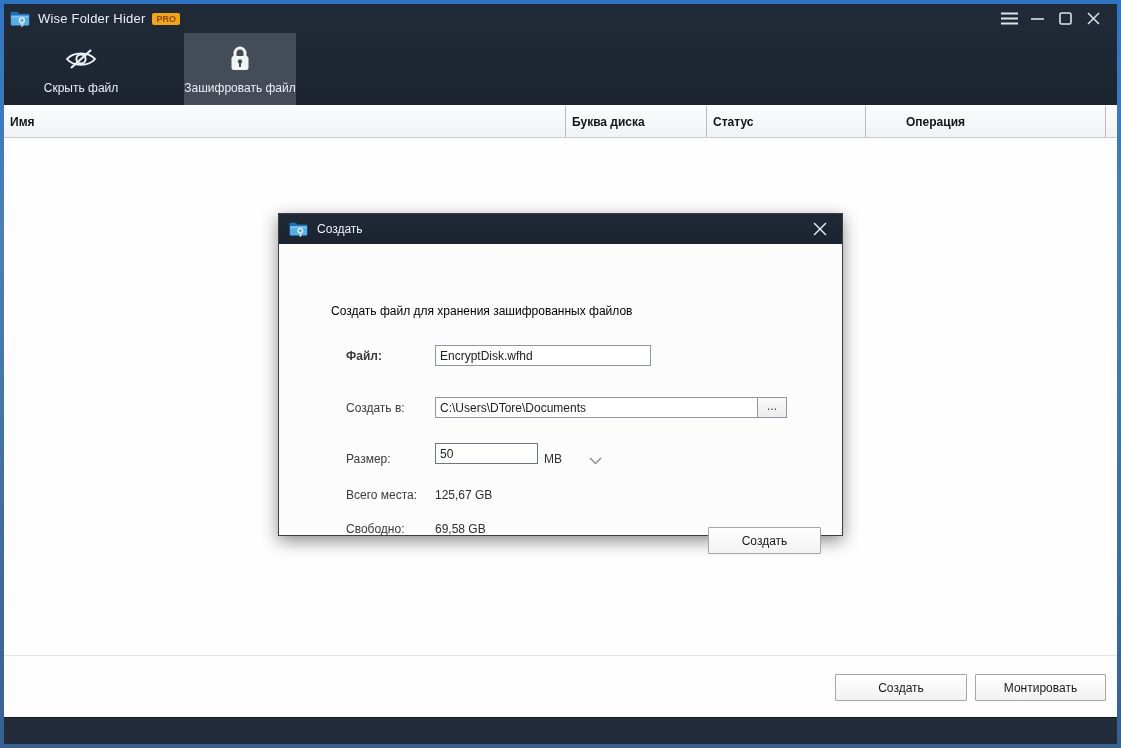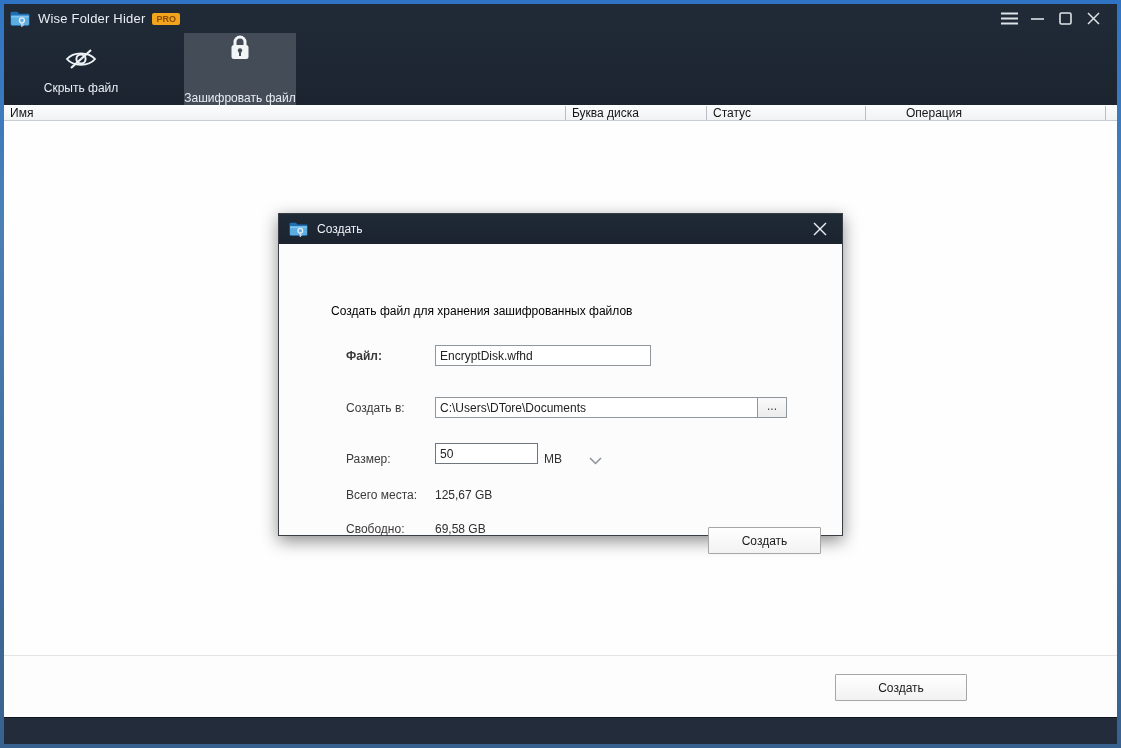--- a/index.html
+++ b/index.html
@@ -57,33 +57,34 @@
     gap:38px;
   }
   .tool-item {
     width:114px; height:72px;
     display:flex; flex-direction:column;
     align-items:center; justify-content:center;
     gap:7px;
     color:#e9eef4;
     cursor:default;
   }
-  .tool-item + .tool-item { margin-left:8px; width:112px;justify-content:space-between; }
+  .tool-item + .tool-item { margin-left:8px; width:112px; }
   .tool-item.active { background:#434c57; }
   .tool-icon { height:30px; display:flex; align-items:center; justify-content:center; }
   .tool-label { font-size:12px; white-space:nowrap; }
 
   
   .table-header {
-    height:16px;
+    height:33px;
     display:flex;
     background:linear-gradient(180deg,#fbfcfd, #f0f2f4);
     border-top:1px solid #ffffff;
     border-bottom:1px solid #c7ccd2;
     color:#141414;
+    font-weight:bold;
   }
   .th {
     display:flex; align-items:center;
     padding-left:6px;
     overflow:hidden; white-space:nowrap;
   }
   .th + .th { border-left:1px solid #b9bec5; }
   .th-name    { width:561px; }
   .th-letter  { width:141px; }
   .th-status  { width:159px; }
@@ -258,20 +259,21 @@
       <div class="th th-letter">Буква диска</div>
       <div class="th th-status">Статус</div>
       <div class="th th-op">Операция</div>
       <div class="th th-extra"></div>
     </div>
 
     <div class="table-body"></div>
 
     <div class="bottom-bar">
       <div class="btn btn-main-create">Создать</div>
+      <div class="btn btn-mount">Монтировать</div>
     </div>
 
     <div class="footer-strip"></div>
 
     <div class="dialog">
       <div class="dialog-titlebar">
         <svg class="dialog-title-icon" viewBox="0 0 22 20">
           <path d="M1 4.5 Q1 3 2.5 3 H8 L10 5 H19.5 Q21 5 21 6.5 V16 Q21 17.5 19.5 17.5 H2.5 Q1 17.5 1 16 Z" fill="#1f6fb4"></path>
           <path d="M1.6 7 H20.4 V15.8 Q20.4 17 19.2 17 H2.8 Q1.6 17 1.6 15.8 Z" fill="#5caee2"></path>
           <path d="M1.6 7 H20.4 V9 H1.6 Z" fill="#7cc3ee"></path>

